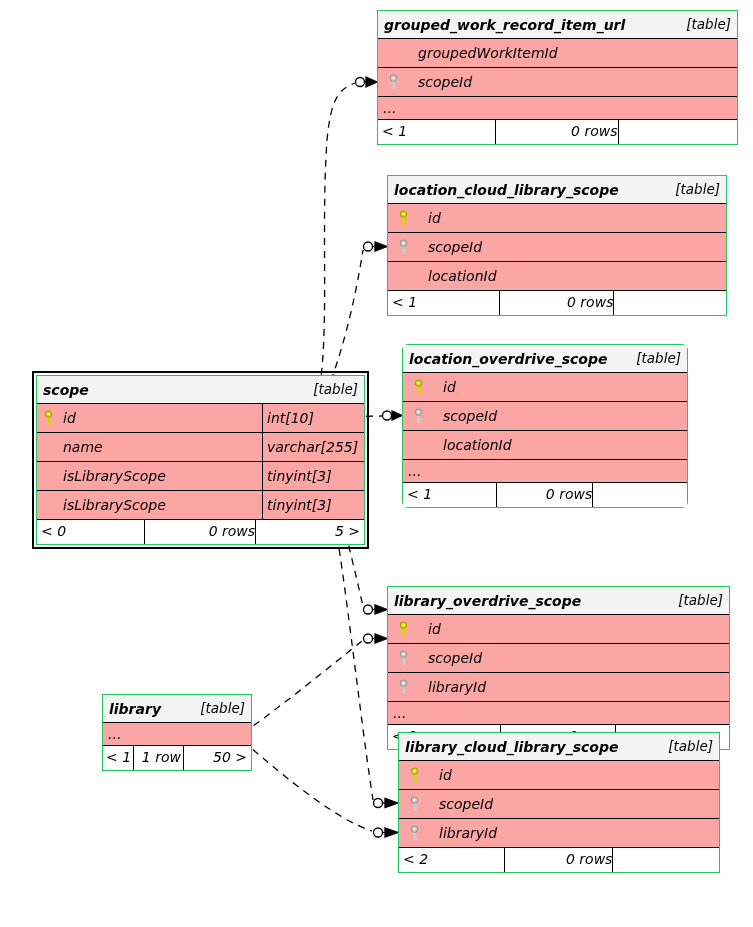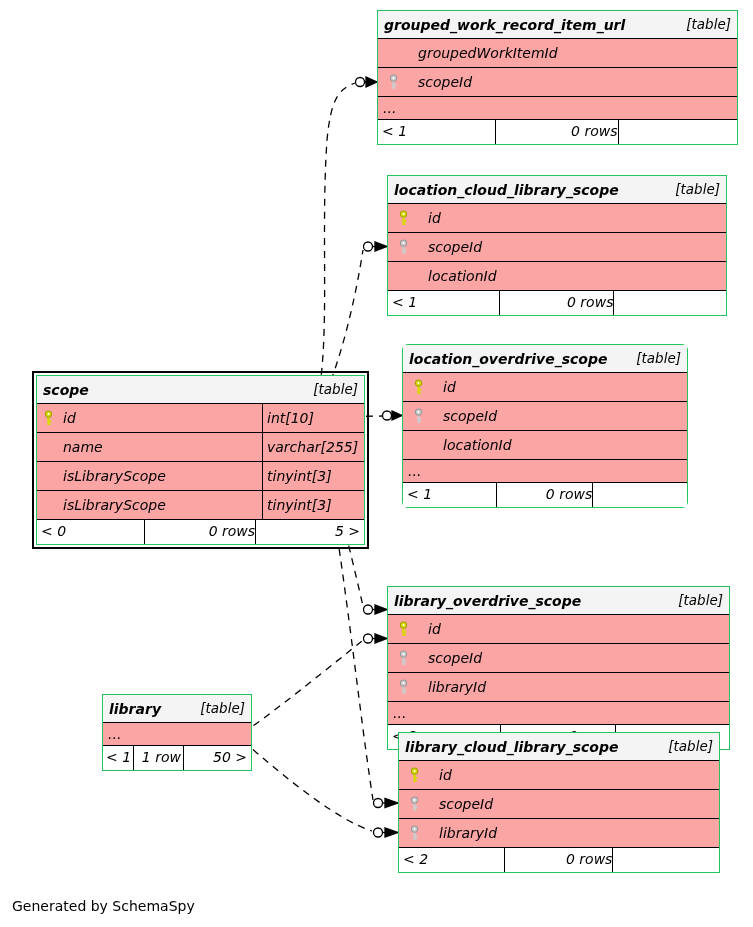--- a/index.html
+++ b/index.html
@@ -371,14 +371,13 @@
           <span class="cn">libraryId</span>
         </div>
         <div class="ftr">
           <span class="fl">&lt; 2</span>
           <span class="fc">0 rows</span>
           <span class="fr"></span>
         </div>
       </div>
     </div>
 
-  <div class="credit">Generated by SchemaSpy</div>
 </div>
 
 </body></html>

